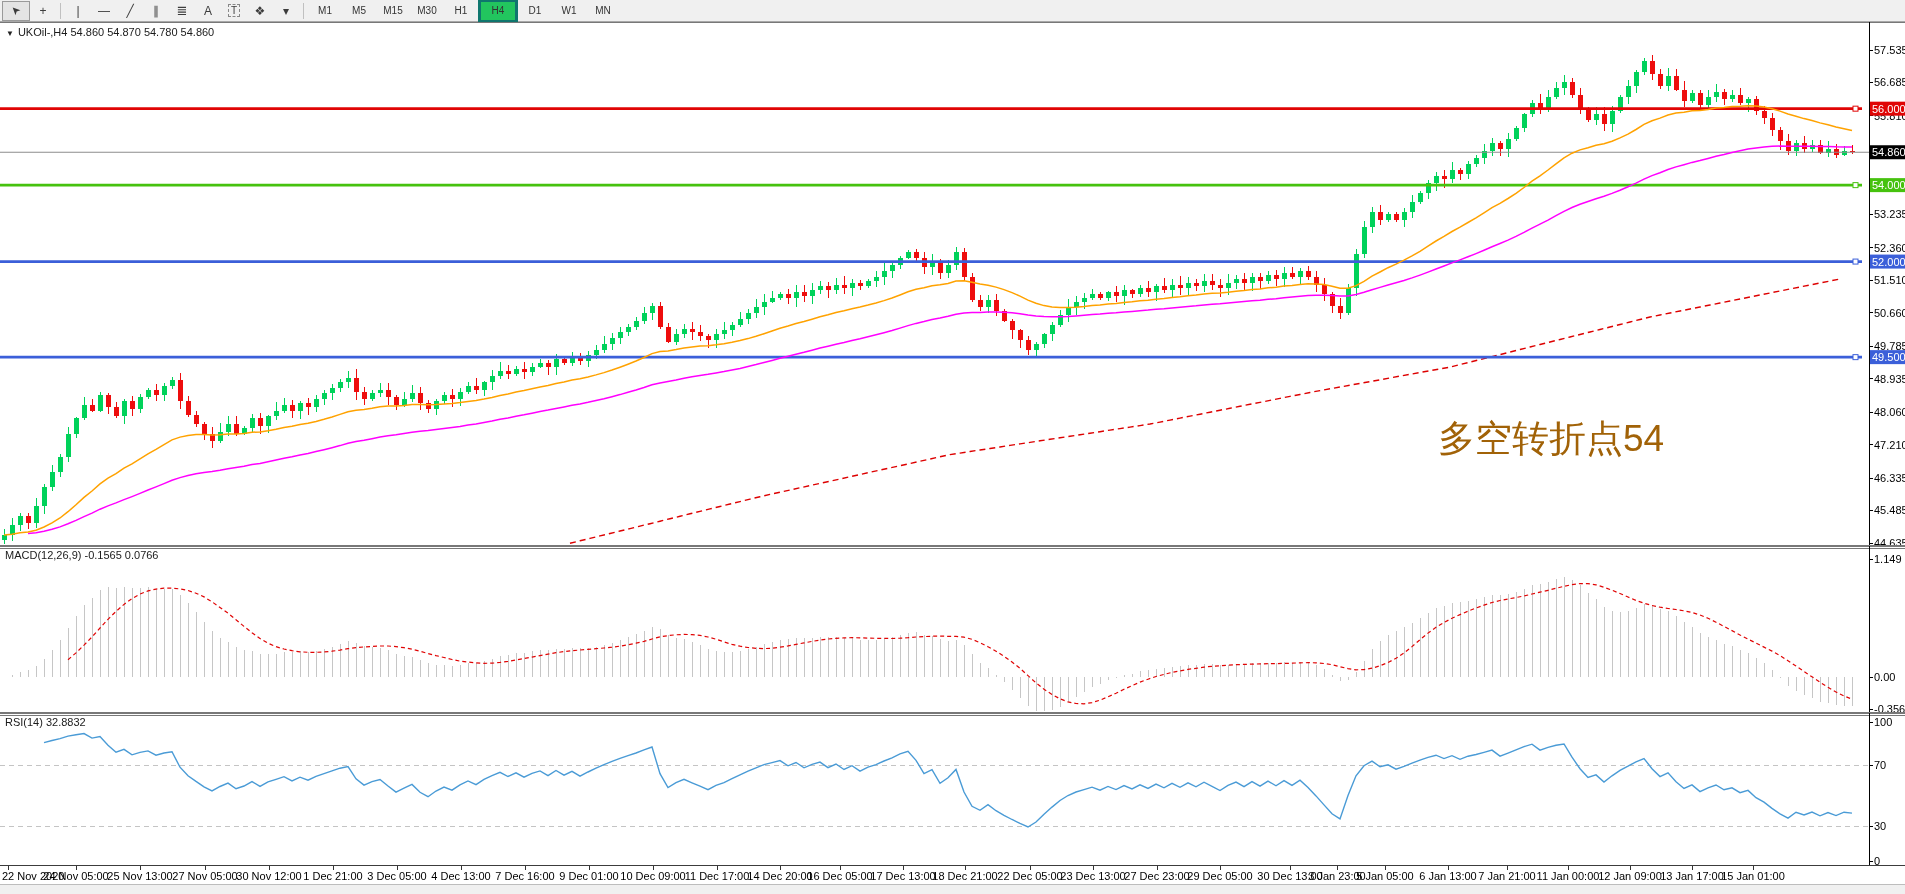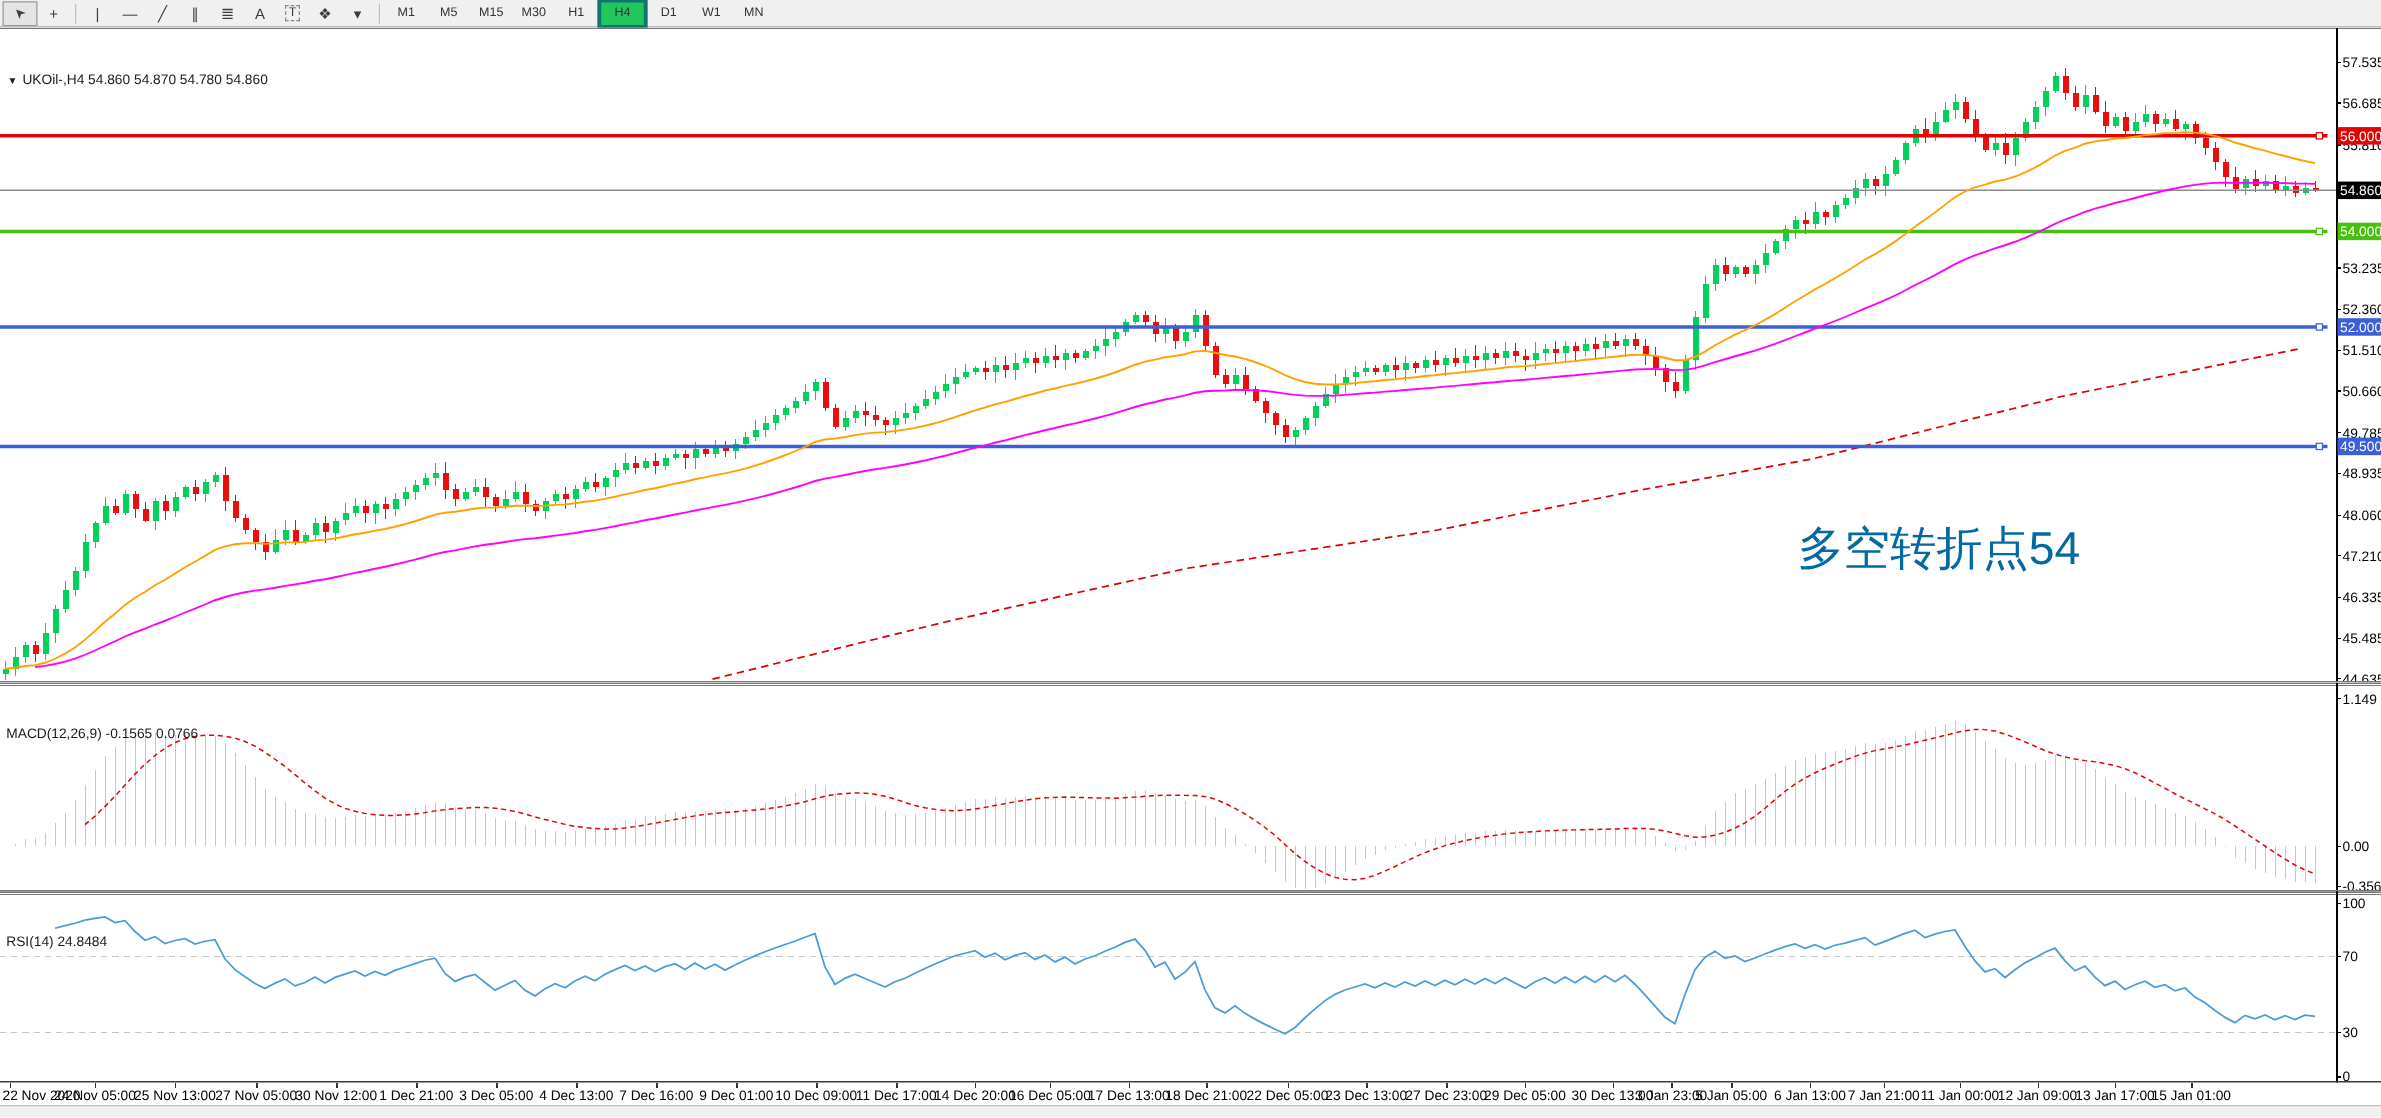--- a/index.html
+++ b/index.html
@@ -11,28 +11,28 @@
   .tbtn{display:inline-flex;align-items:center;justify-content:center;width:26px;height:18px;
         color:#3c3c3c;font-size:12px;cursor:default;}
   .tbtn.sel{background:#e4e4e4;border:1px solid #9a9a9a;}
   .tsep{width:1px;height:16px;background:#c0c0c0;margin:0 4px;}
   .tf{display:inline-flex;align-items:center;justify-content:center;min-width:28px;height:18px;
       font-size:10px;color:#333;padding:0 3px;}
   .tf.active{border:3px solid #0f766e;background:#22c55e;}
   .glyph-cursor{display:inline-block;transform:rotate(-135deg);font-size:11px;}
   .glyph-slash{font-size:12px;}
   
-  .pane-label{position:absolute;font-size:11px;color:#1a1a1a;z-index:5;white-space:nowrap;margin-top:32px;}
+  .pane-label{position:absolute;font-size:11px;color:#1a1a1a;z-index:5;white-space:nowrap;}
   #main-title{left:6px;top:26px;}
   #main-title .tri{font-size:8px;margin-right:4px;color:#222;}
   #macd-label{left:5px;top:549px;text-align:right;}
   #rsi-label{left:5px;top:716px;}
   
   svg.pane{position:absolute;left:0;display:block;}
-  #annotation{position:absolute;left:1438px;top:414px;font-size:37px;color:#0369a1;z-index:6;
+  #annotation{position:absolute;left:1438px;top:414px;font-size:37px;color:#a16207;z-index:6;
               font-family:"Liberation Sans","DejaVu Sans",sans-serif;white-space:nowrap;}
   #status-bar{position:absolute;left:0;top:884px;width:1905px;height:10px;background:#f0f0f0;
               border-top:1px solid #bdbdbd;}
   text{font-family:"Liberation Sans",sans-serif;}
 </style>
 </head>
 <body>
 <div id="app">
 
   <div id="toolbar">
@@ -929,17 +929,17 @@
       <line x1="1630.5" y1="0" x2="1630.5" y2="4" stroke="#333" shape-rendering="crispEdges"></line>
       <text x="1630" y="14" font-size="11" fill="#000" text-anchor="middle" font-family="Liberation Sans,sans-serif">12 Jan 09:00</text>
       <line x1="1692.5" y1="0" x2="1692.5" y2="4" stroke="#333" shape-rendering="crispEdges"></line>
       <text x="1692" y="14" font-size="11" fill="#000" text-anchor="middle" font-family="Liberation Sans,sans-serif">13 Jan 17:00</text>
       <line x1="1753.5" y1="0" x2="1753.5" y2="4" stroke="#333" shape-rendering="crispEdges"></line>
       <text x="1753" y="14" font-size="11" fill="#000" text-anchor="middle" font-family="Liberation Sans,sans-serif">15 Jan 01:00</text>
     </svg>
 
   <div id="main-title" class="pane-label"><span class="tri">▼</span><span>UKOil-,H4  54.860 54.870 54.780 54.860</span></div>
   <div id="macd-label" class="pane-label">MACD(12,26,9) -0.1565 0.0766</div>
-  <div id="rsi-label" class="pane-label">RSI(14) 24.8484</div>
+  <div id="rsi-label" class="pane-label">RSI(14) 32.8832</div>
   <div id="annotation">多空转折点54</div>
 
   <div id="status-bar"></div>
 </div>
 
 </body></html>

